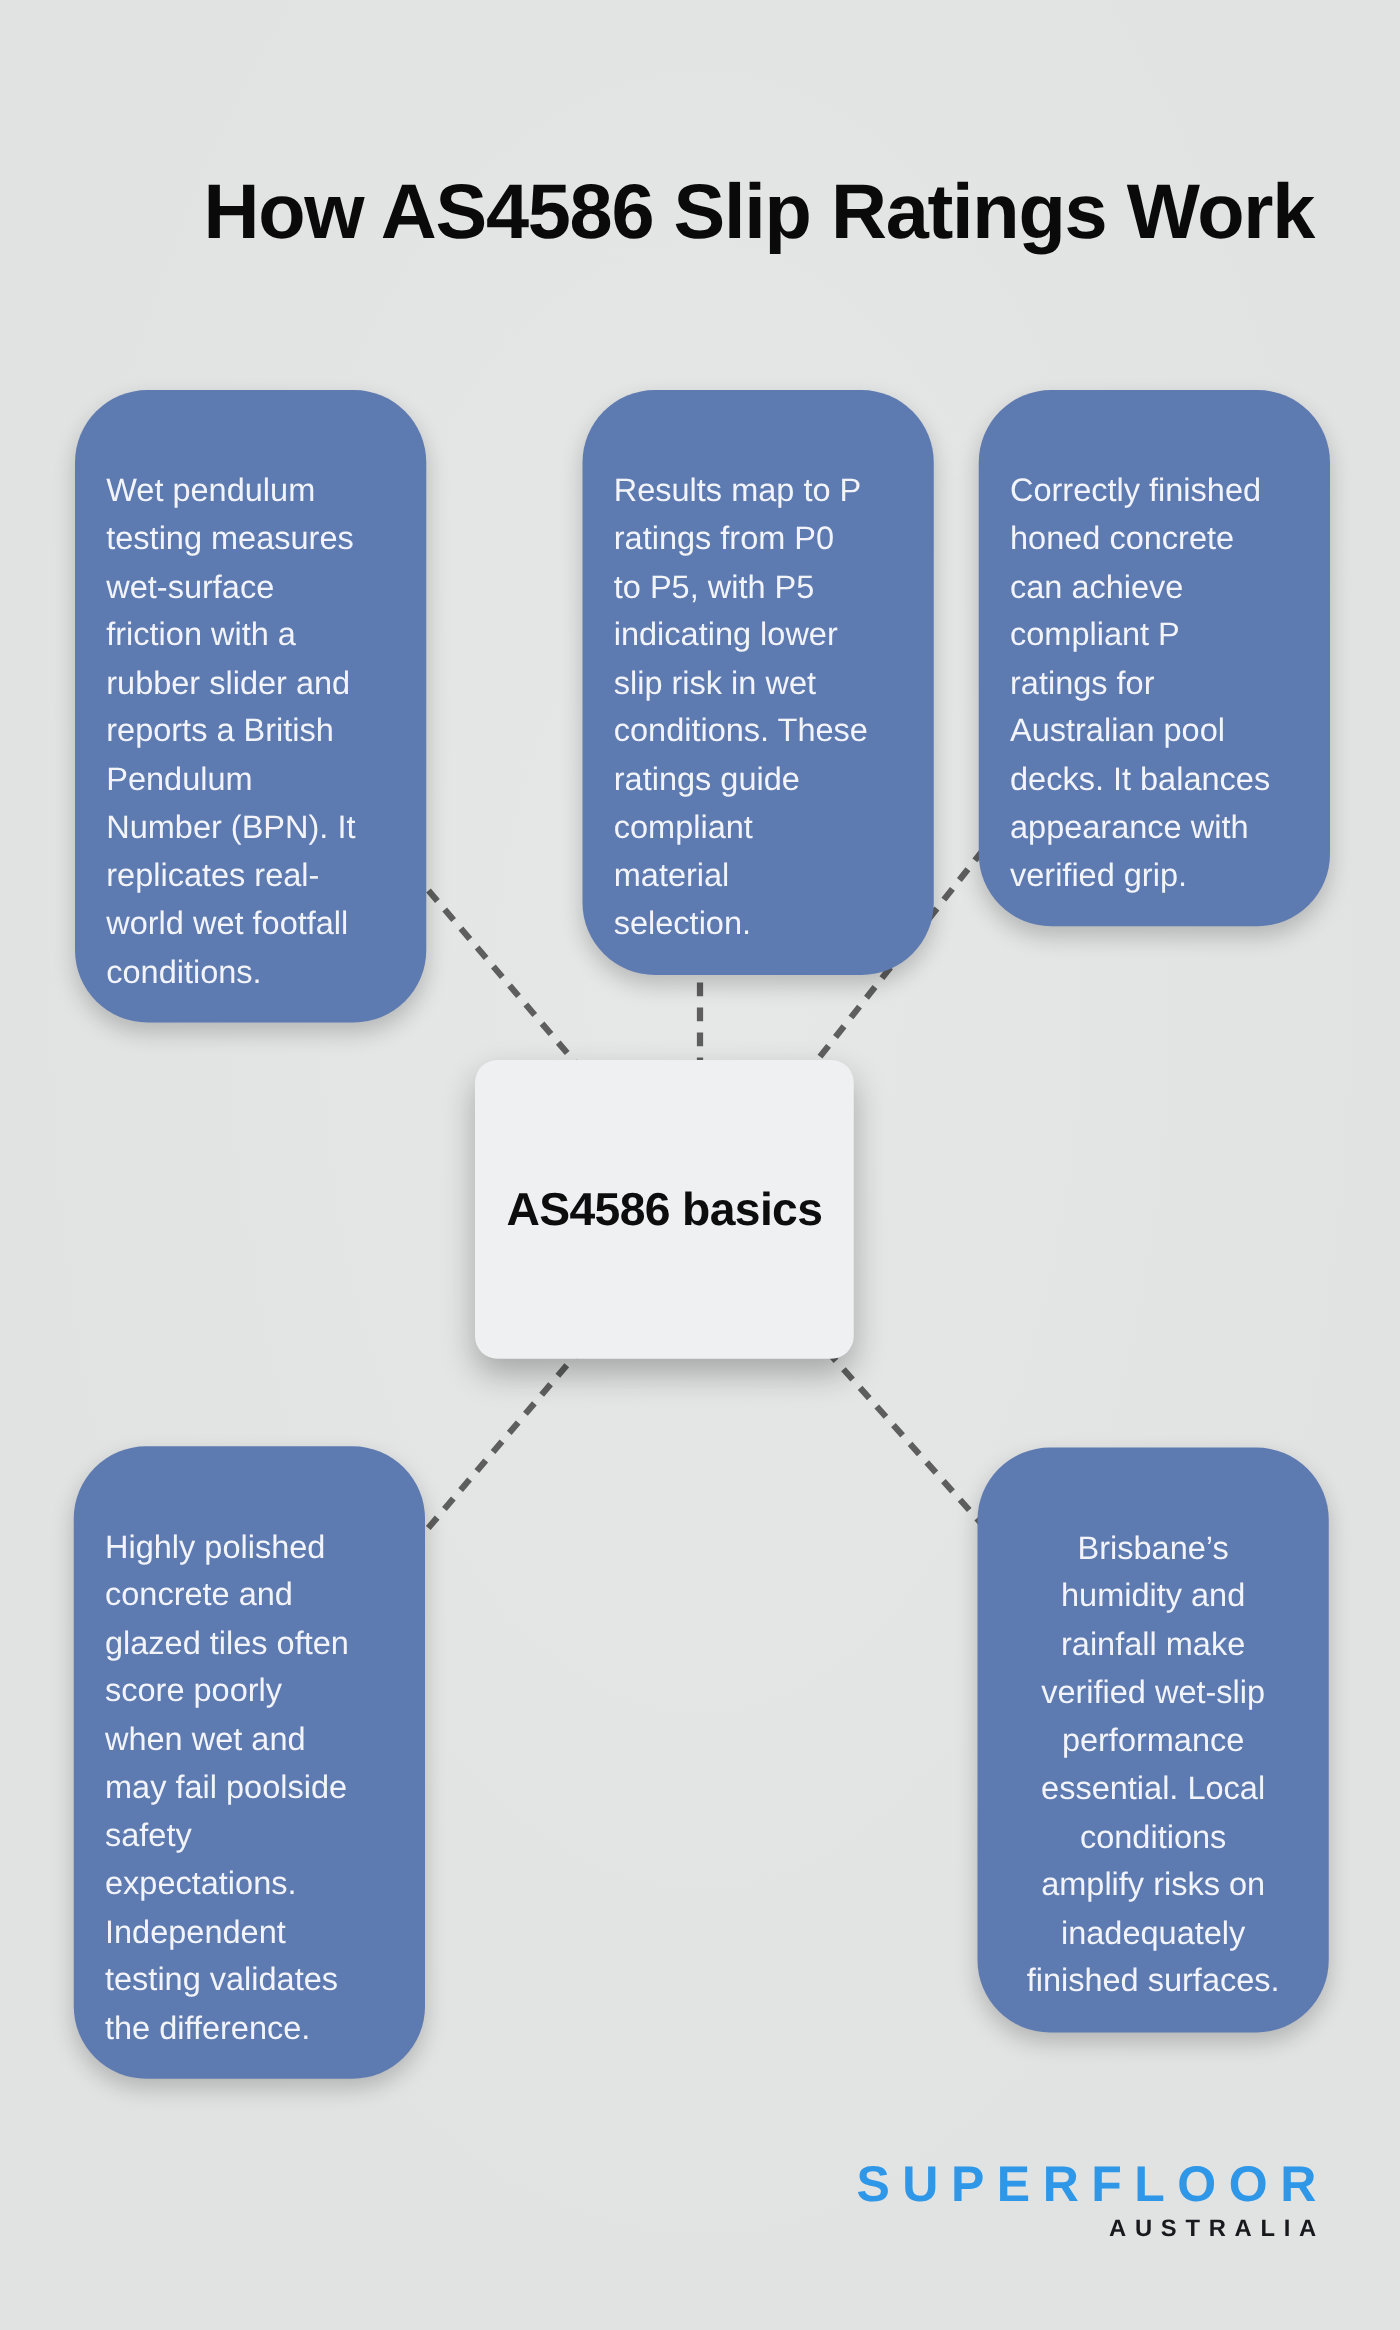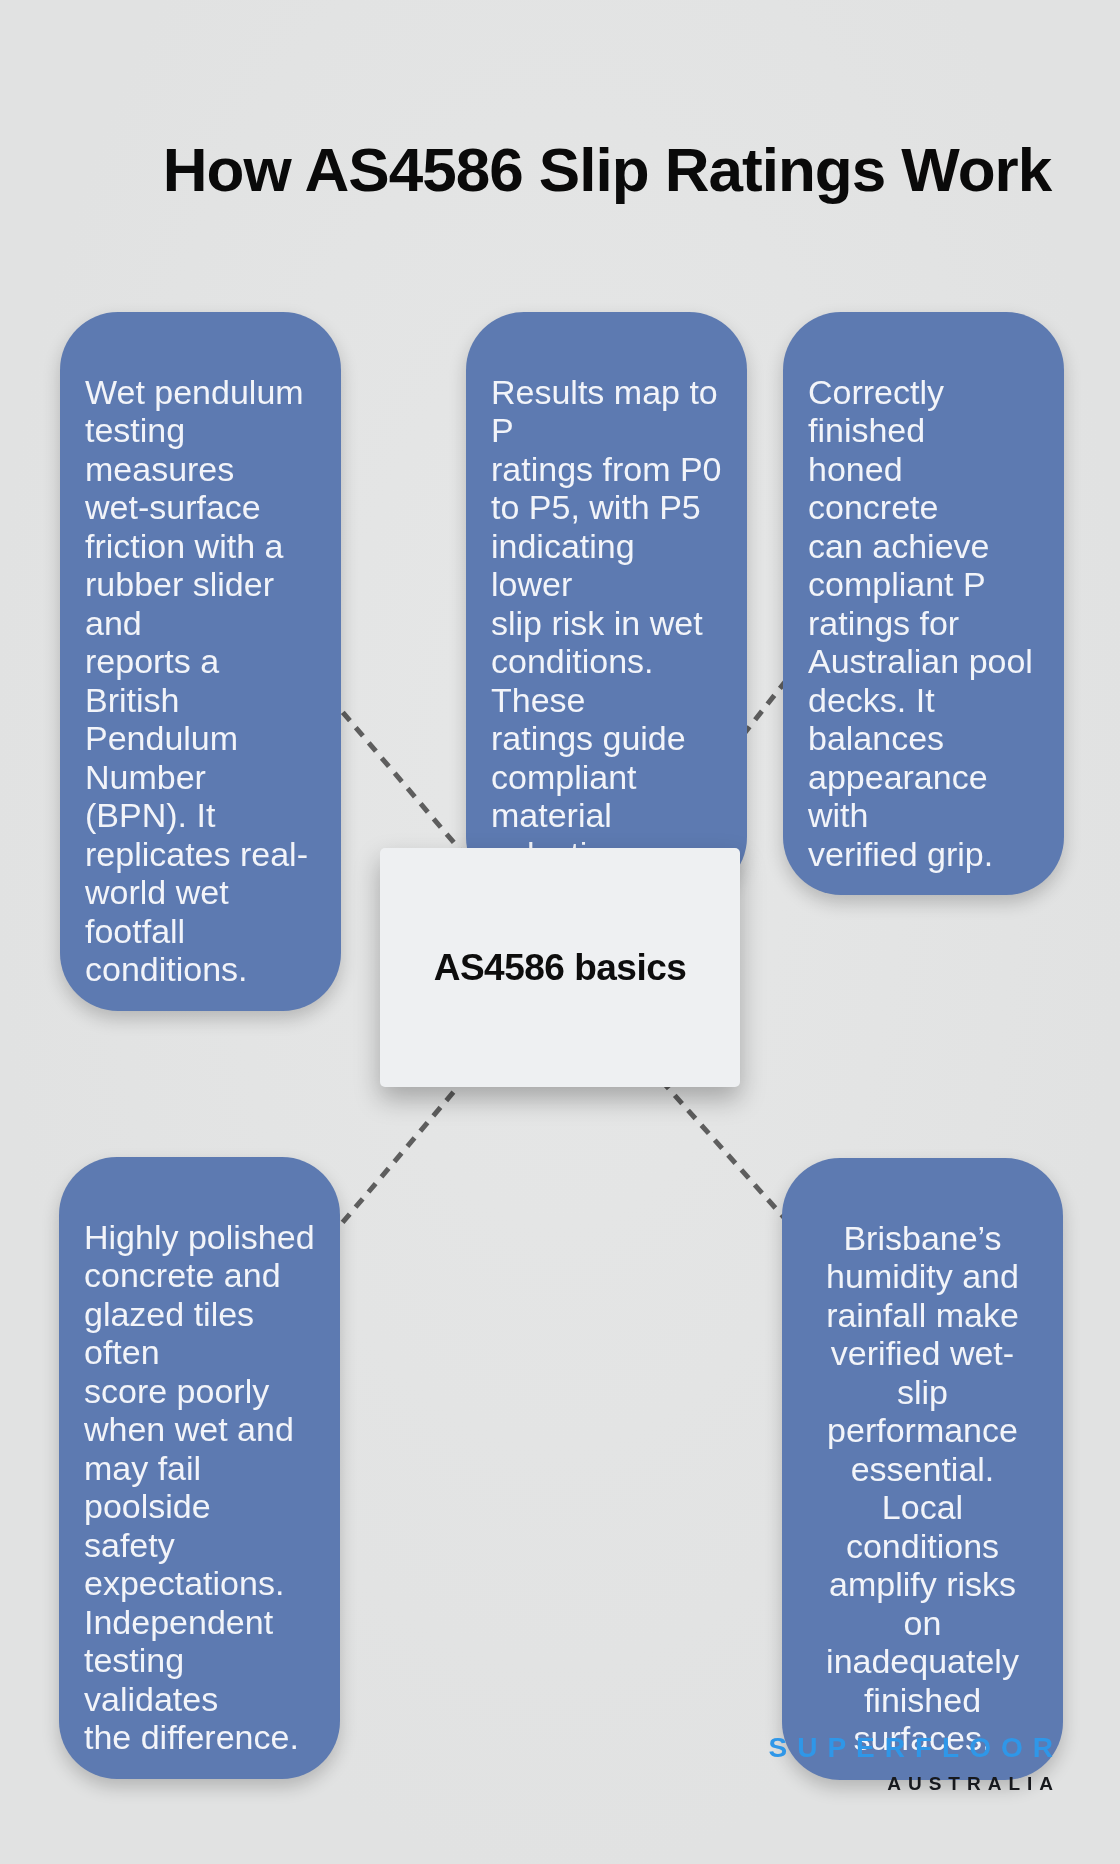--- a/index.html
+++ b/index.html
@@ -46,37 +46,37 @@
     stroke-width:5;
     stroke-dasharray:11 9;
   }
   .card{
     position:absolute;
     width:231px;               
     padding:22px 25px;
     background:var(--card-blue);
     border-radius:58px;
     color:var(--card-text);
-    font-size:34px;
+    font-size:26px;
     line-height:38.5px;
     white-space:pre-line;
     box-shadow:0 8px 18px rgba(0,0,0,0.20);
     z-index:2;
   }
   .card-1{left:60px;  top:312px;}
   .card-2{left:420px; top:312px;margin-left:46px;}
   .card-3{left:783px; top:312px;}
   .card-4{left:59px;  top:1157px;}
   .card-5{left:782px; top:1158px;text-align:center;}
   .center-node{
     position:absolute;
     left:380px; top:848px;
-    width:360px; height:239px;
+    width:303px; height:239px;
     background:var(--node-bg);
-    border-radius:5px;
+    border-radius:18px;
     box-shadow:0 12px 26px rgba(0,0,0,0.28);
     display:flex;
     align-items:center;
     justify-content:center;
     z-index:3;
   }
   .center-node .label{
     font-size:37px;
     font-weight:bold;
     color:var(--node-text);
@@ -84,21 +84,21 @@
   }
   .logo{
     position:absolute;
     right:67px;
     top:1728px;
     text-align:right;
     z-index:2;
   }
   .logo .brand{
     display:block;
-    font-size:28px;
+    font-size:40px;
     font-weight:bold;
     letter-spacing:10px;
     margin-right:-10px;
     color:var(--logo-blue);
     line-height:40px;
   }
   .logo .country{
     display:block;
     font-size:19px;
     font-weight:600;

